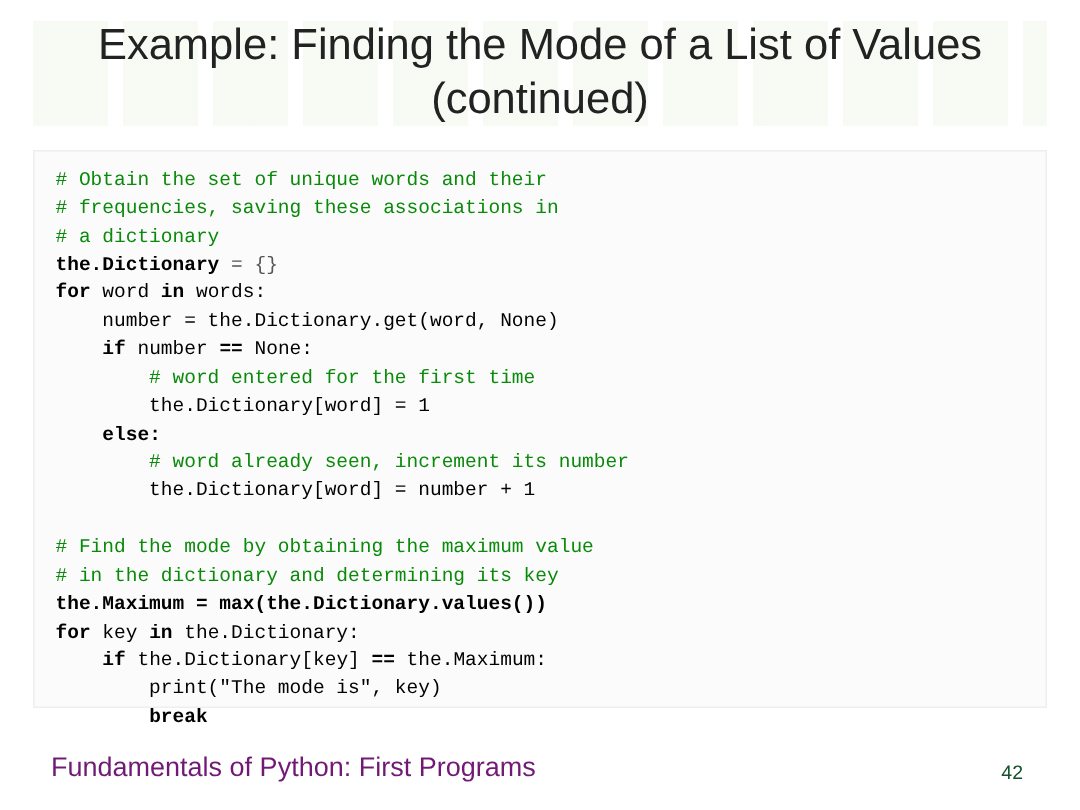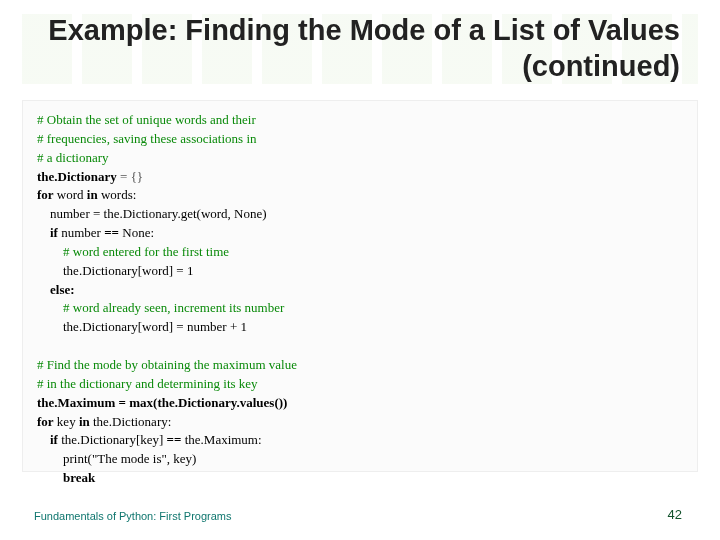--- a/index.html
+++ b/index.html
@@ -23,54 +23,54 @@
         #f0f7eb 0px, #f0f7eb 50px,
         #ffffff 50px, #ffffff 60px
       );
     opacity: 0.55;
   }
   .title {
     position: absolute;
     top: 12px;
     left: 0;
     right: 0;
-    text-align: right;
+    text-align: center;
     font-size: 29px;
-    font-weight: 700;
+    font-weight: 400;
     color: #222;
     line-height: 1.25;
     padding: 0 40px;
   }
   .code-box {
     position: absolute;
     top: 100px;
     left: 22px;
     width: 676px;
     height: 372px;
     background: #fbfbfb;
     border: 1px solid #eee;
     padding: 10px 14px;
-    font-family: Liberation Serif, serif;
+    font-family: Liberation Mono, monospace;
     font-size: 13px;
     line-height: 1.45;
   }
   .code-box pre {
     white-space: pre;
     font-family: inherit;
   }
   .c  { color: #0a8a0a; }   
   .k  { color: #000; font-weight: bold; }  
   .n  { color: #000; }      
   .e  { color: #555; }      
   .footer-left {
     position: absolute;
     bottom: 18px;
     left: 34px;
-    font-size: 11px;
-    color: #0f766e;
+    font-size: 18px;
+    color: #701a75;
     margin-top: 48px;
   }
   .footer-right {
     position: absolute;
     bottom: 18px;
     right: 38px;
     font-size: 13px;
     color: #14532d;
   }
 </style>

